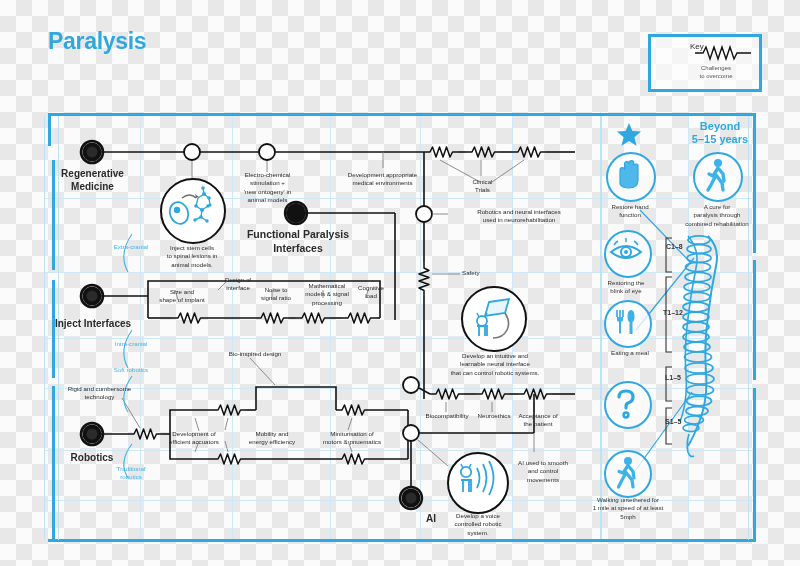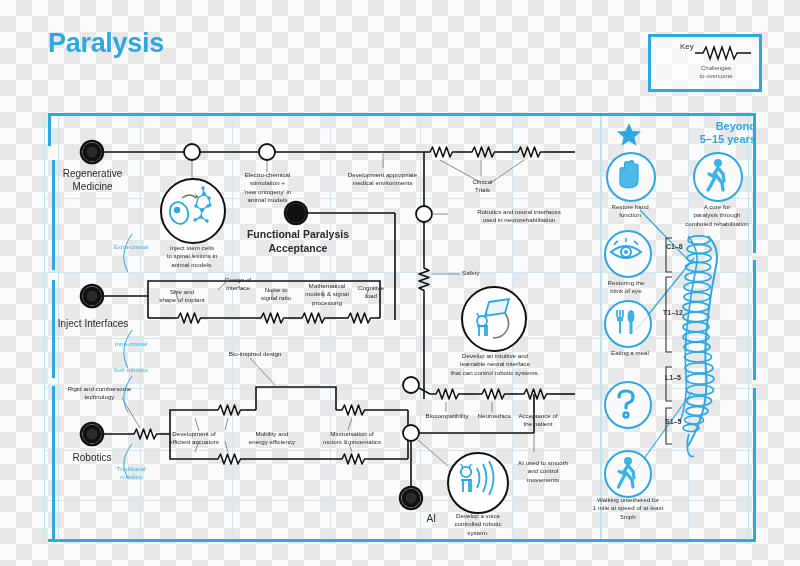--- a/index.html
+++ b/index.html
@@ -17,51 +17,51 @@
       linear-gradient(45deg,#e8e8e8 25%,transparent 25%,transparent 75%,#e8e8e8 75%),
       linear-gradient(45deg,#e8e8e8 25%,transparent 25%,transparent 75%,#e8e8e8 75%);
     background-size:32px 32px;
     background-position:0 0,16px 16px;
     background-color:#fbfbfb;
   }
   #stage{position:absolute;left:0;top:0;width:800px;height:566px;}
 
   .ttl{
     position:absolute;left:48px;top:28px;
-    font-size:27px;font-weight:bold;color:#2fa8e0;letter-spacing:-0.3px;
+    font-size:23px;font-weight:bold;color:#2fa8e0;letter-spacing:-0.3px;
   }
 
   
   .keybox{
     position:absolute;left:648px;top:34px;width:108px;height:52px;
     border:3px solid #2fa8e0;background:rgba(255,255,255,0.55);
   }
-  .keybox .kw{position:absolute;left:6px;top:5px;font-size:8px;color:#333;padding-left:23px;}
+  .keybox .kw{position:absolute;left:16px;top:5px;font-size:8px;color:#333;padding-left:23px;}
   .keybox .kz{position:absolute;left:44px;top:8px;}
   .keybox .kt{position:absolute;left:28px;top:27px;width:74px;text-align:center;font-size:6px;color:#555;line-height:1.35;}
 
   
   .frameline{position:absolute;background:#2fa8e0;}
   .faint{position:absolute;background:#bfe2f5;}
 
   
   .guide-v{position:absolute;top:112px;height:428px;width:1px;background:#cfe8f8;}
   .guide-h{position:absolute;left:44px;width:712px;height:1px;background:#cfe8f8;}
 
   svg.wires{position:absolute;left:0;top:0;width:800px;height:566px;overflow:visible;}
 
   .lbl{position:absolute;font-size:6.2px;color:#2b2b2b;line-height:1.35;text-align:center;}
-  .node-ttl{position:absolute;font-size:10px;font-weight:normal;color:#2b2b2b;text-align:center;line-height:1.25;}
+  .node-ttl{position:absolute;font-size:10px;font-weight:bold;color:#2b2b2b;text-align:center;line-height:1.25;}
   .fes-ttl{position:absolute;font-size:10.5px;font-weight:bold;color:#2b2b2b;text-align:center;line-height:1.3;}
   .cyan{position:absolute;font-size:6.2px;color:#3fb3e8;text-align:center;line-height:1.35;font-style:normal;}
 
   .circ-icon{position:absolute;border-radius:50%;border:2.4px solid #2fa8e0;background:rgba(255,255,255,0.75);}
   .blk-icon{position:absolute;border-radius:50%;border:2.6px solid #111;background:#fff;}
 
-  .rp-title{position:absolute;font-size:11px;font-weight:bold;color:#2fa8e0;text-align:right;line-height:1.2;}
+  .rp-title{position:absolute;font-size:11px;font-weight:bold;color:#2fa8e0;text-align:center;line-height:1.2;}
   .rp-lbl{position:absolute;font-size:6.2px;color:#333;text-align:center;line-height:1.35;}
   .seg-lbl{position:absolute;font-size:7px;font-weight:bold;color:#333;}
 </style>
 </head>
 <body>
 
 <div id="checker"></div>
 
 <div id="stage">
 
@@ -295,21 +295,21 @@
   </div>
   <div class="node-ttl" style="left:52px;top:452px;width:80px;">
     <span>Robotics</span>
   </div>
   <div class="node-ttl" style="left:388px;top:513px;width:48px;text-align:right;">
     <span>AI</span>
   </div>
 
   <div class="fes-ttl" style="left:228px;top:228px;width:140px;">
     <span>Functional Paralysis</span><br>
-    <span>Acceptance</span>
+    <span>Interfaces</span>
   </div>
 
   <div class="cyan" style="left:92px;top:243px;width:78px;">Extra-cranial</div>
   <div class="cyan" style="left:92px;top:340px;width:78px;">Intra-cranial</div>
   <div class="cyan" style="left:92px;top:366px;width:78px;">Soft robotics</div>
   <div class="cyan" style="left:92px;top:465px;width:78px;">
     <span>'Traditional'</span><br>
     <span>robotics</span>
   </div>
 

